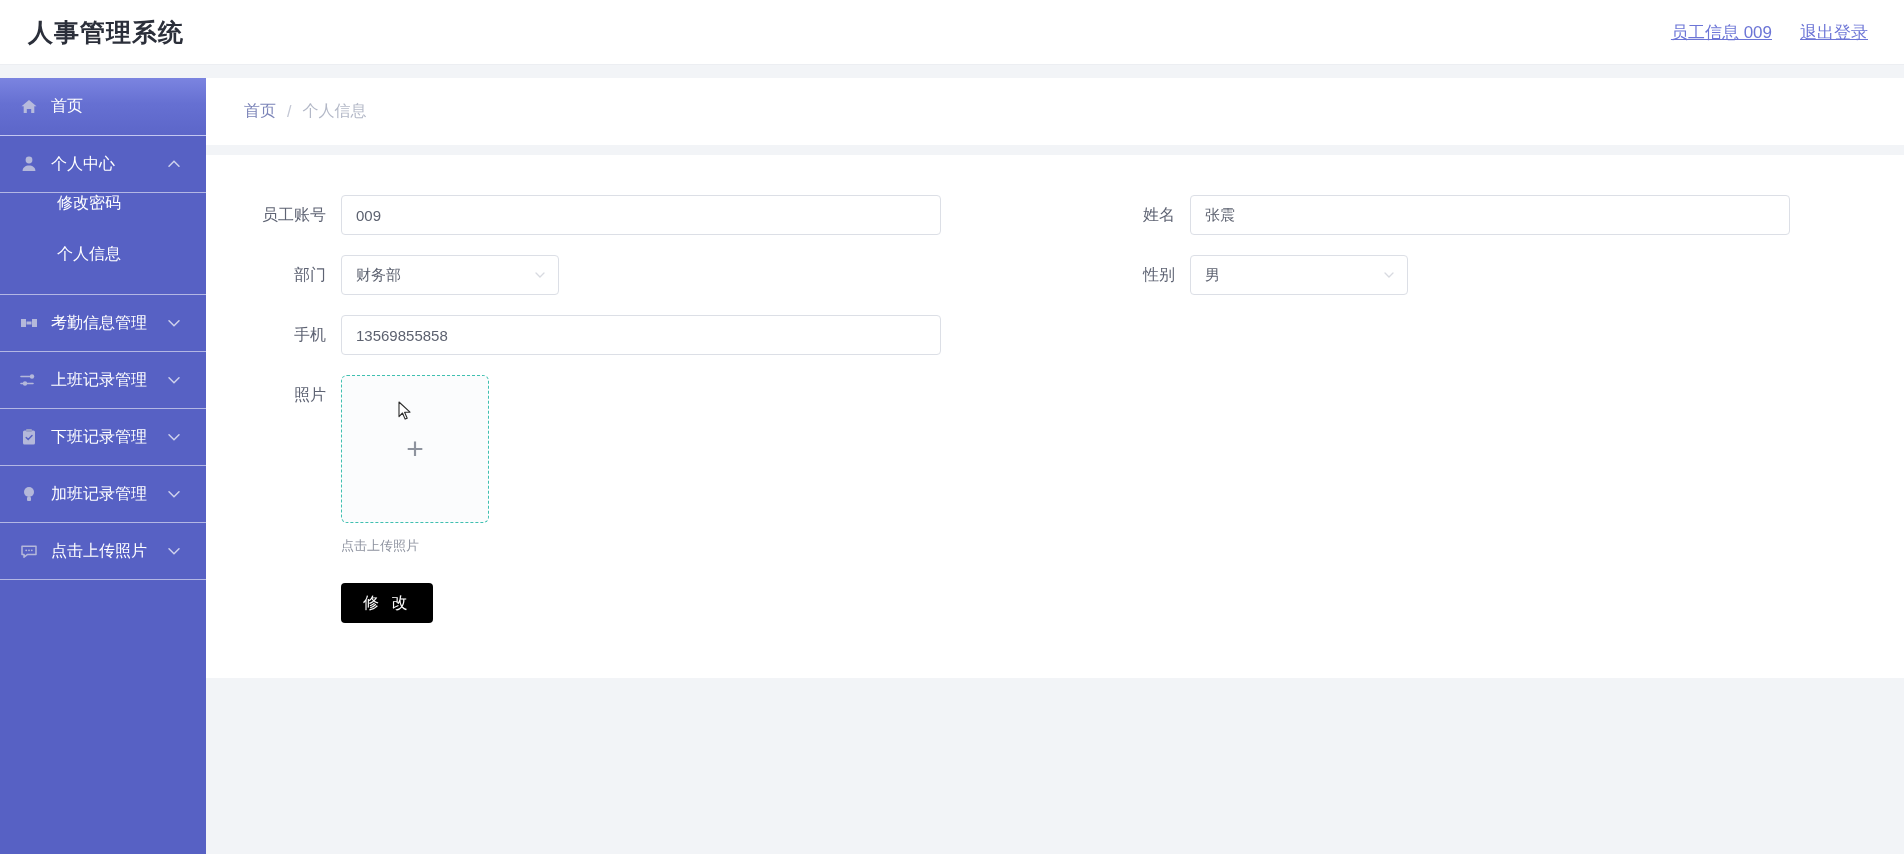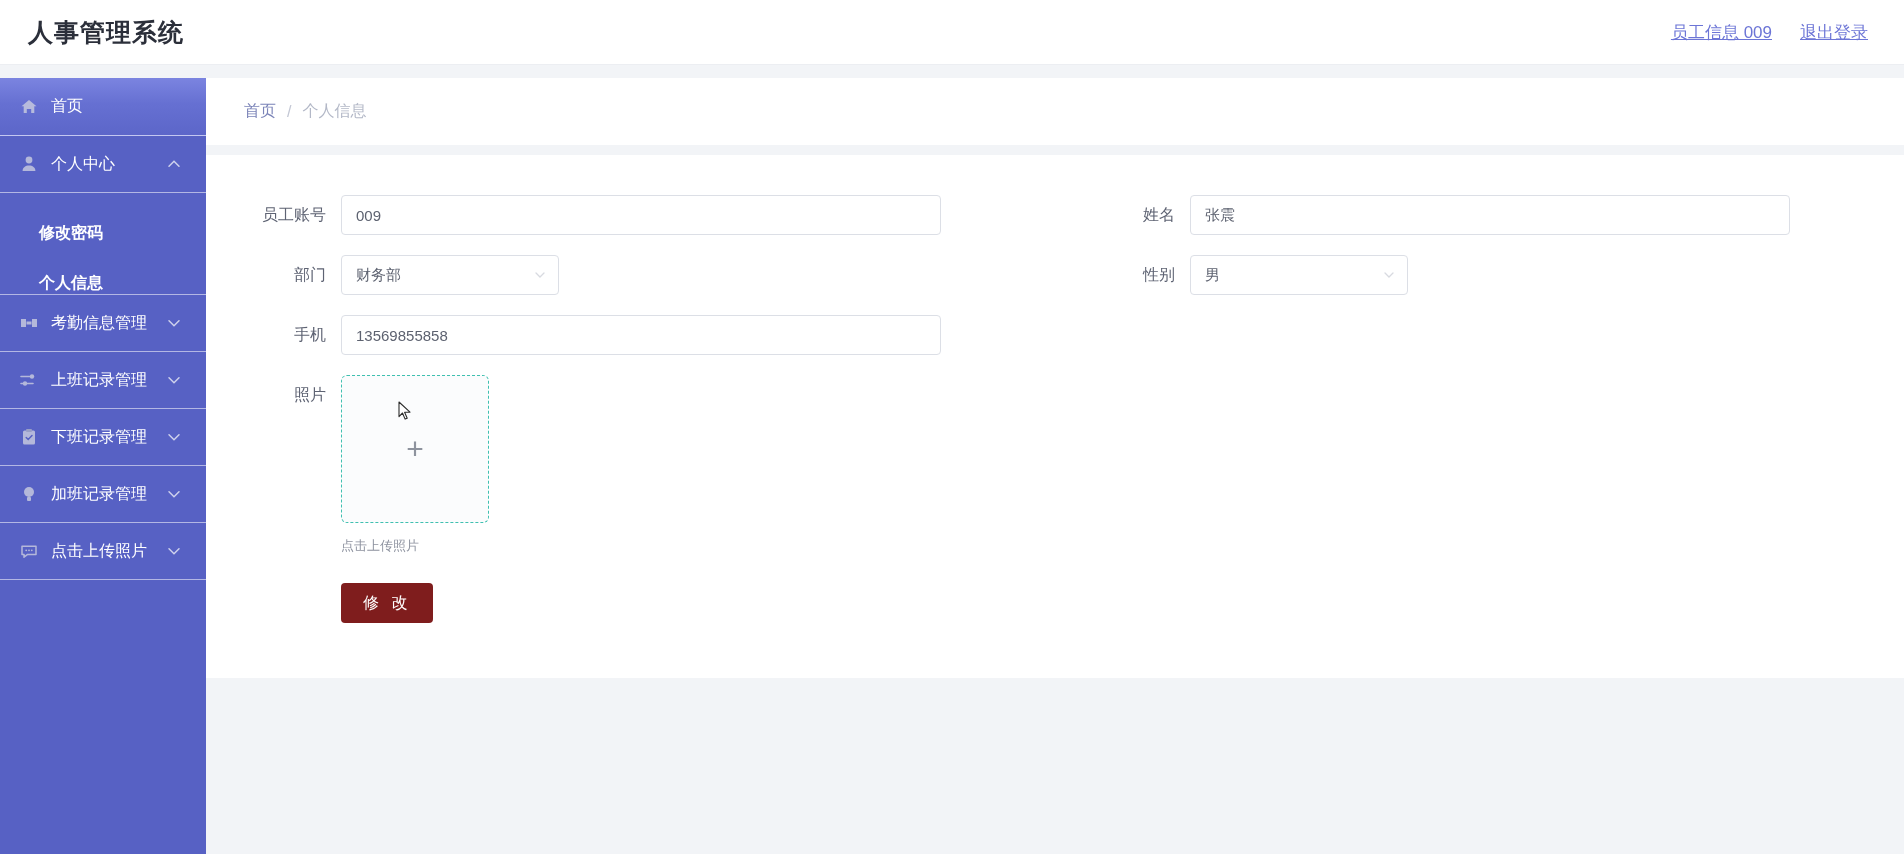--- a/index.html
+++ b/index.html
@@ -84,27 +84,26 @@
   .chev {
     width: 20px;
     height: 20px;
     margin-right: 22px;
     opacity: 0.85;
     flex: 0 0 auto;
   }
   .submenu-item {
     height: 51px;
     display: flex;
-    align-items: flex-end;
-    padding-left: 39px;
+    align-items: flex-start;
+    padding-left: 57px;
     color: #ffffff;
     font-size: 16px;
     cursor: pointer;
     background: #5761c4;
-    font-weight: bold;
   }
   .submenu-item.last { border-bottom: 1px solid rgba(255,255,255,0.55); }
 
   
   .main {
     position: absolute;
     top: 78px; left: 206px;
     width: 1698px;
     height: 776px;
     background: #f2f4f7;
@@ -211,21 +210,21 @@
   .upload-hint {
     margin-top: 14px;
     font-size: 13px;
     color: #8d929f;
   }
 
   .btn-primary {
     margin-top: 28px;
     height: 40px;
     padding: 0 22px;
-    background: #7f1d1d;
+    background: #000000;
     color: #ffffff;
     font-size: 16px;
     border: none;
     border-radius: 4px;
     cursor: pointer;
     letter-spacing: 4px;
     font-family: "Liberation Sans", "DejaVu Sans", sans-serif;
   }
 </style>
 </head>

